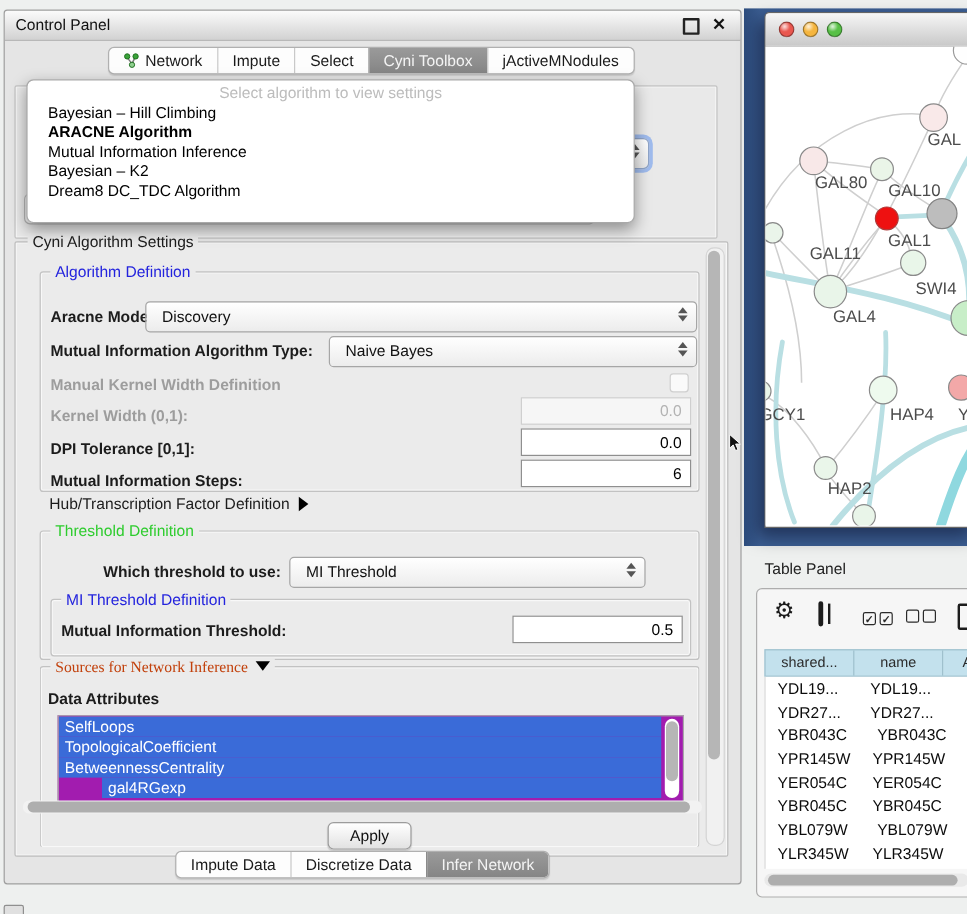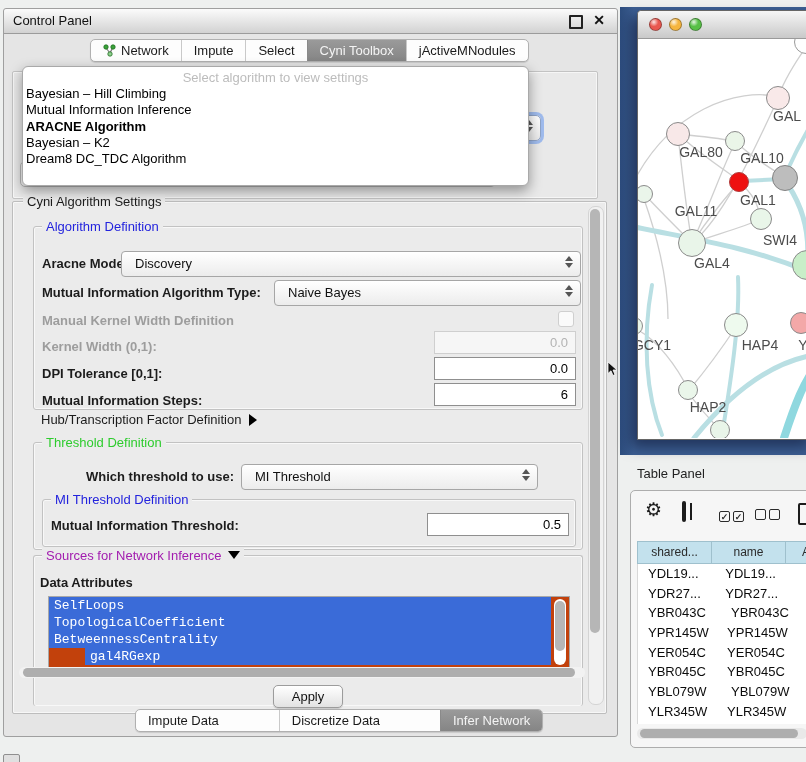--- a/index.html
+++ b/index.html
@@ -23,21 +23,21 @@
   .seg{display:flex;align-items:center;padding:0 12px;font-size:13px;color:#1a1a1a;
        border-left:1px solid #c9c9c9;white-space:nowrap;}
   .seg:first-child{border-left:none;}
   .seg.sel{background:linear-gradient(#9a9a9a,#858585);color:#f4f4f4;border-left-color:#8a8a8a;}
   .tabicon{margin-right:5px;display:inline-flex;}
 
   
   .popup{left:18px;top:57px;width:505px;height:116px;background:#fff;border:1px solid #a9a9a9;
          border-radius:6px;box-shadow:0 5px 13px rgba(0,0,0,.38);z-index:30;padding-top:2px;}
   .popup .hint{text-align:center;color:#bcbcbc;font-size:13px;height:17px;line-height:17px;}
-  .popup .item{font-size:13px;color:#000;height:16.3px;line-height:16.3px;padding-left:3px;}
+  .popup .item{font-size:13px;color:#000;height:16.3px;line-height:16.3px;padding-left:17px;}
   .popup .item.bold{font-weight:bold;}
 
   
   .infbox{left:8px;top:62px;width:584px;height:126px;background:#e9e9e9;
           border:1px solid #c3c3c3;border-radius:2px;box-shadow:inset 0 0 0 1px #f6f6f6;}
   .algocombo{left:330px;top:106px;width:205px;height:24px;border-radius:5px;
              background:linear-gradient(#fff,#e9e9e9);border:1px solid #8fa4c8;
              box-shadow:0 0 0 3px rgba(98,150,240,.55);z-index:5;}
   .bgcombo{left:16px;top:152px;width:476px;height:26px;border-radius:5px;background:#f3f3f3;
            border:1px solid #b7b7b7;z-index:6;font-size:13px;color:#a7a7a7;line-height:26px;
@@ -58,21 +58,21 @@
   .stepper .up{border-bottom:5px solid #555;}
   .stepper .dn{border-top:5px solid #555;}
   .field{background:#fff;border:1px solid #8f8f8f;font-size:13px;color:#000;text-align:right;
          padding:0 7px;box-sizing:border-box;line-height:21px;}
   .field.dis{background:#f6f6f6;border-color:#cfcfcf;color:#b3b3b3;}
   .chk{width:14px;height:14px;border:1px solid #cfcfcf;border-radius:3px;background:#fafafa;}
   .tri-r{display:inline-block;width:0;height:0;border-top:6px solid transparent;border-bottom:6px solid transparent;
          border-left:8px solid #000;margin-left:8px;vertical-align:-2px;}
   .tri-d{display:inline-block;width:0;height:0;border-left:6px solid transparent;border-right:6px solid transparent;
          border-top:8px solid #000;margin-left:6px;vertical-align:1px;}
-  .attrlist{background:#c2410c;border:1px solid #a8a8a8;overflow:hidden;font-family:Liberation Mono, monospace;}
+  .attrlist{background:#a21caf;border:1px solid #a8a8a8;overflow:hidden;}
   .attrlist .li{height:17px;line-height:17px;font-size:13px;color:#fff;background:#3a6bd8;
                 padding-left:5px;margin-right:18px;}
   .vsb{background:#f1f1f1;border:1px solid #d4d4d4;border-radius:7px;}
   .vsb .thumb{position:absolute;left:1px;width:10px;background:#b6b6b6;border-radius:6px;}
   .hsb{background:#f2f2f2;border-radius:6px;}
   .hsb .thumb{position:absolute;top:1px;height:9px;background:#aeaeae;border-radius:5px;}
 
   .applybtn{left:269px;top:676px;width:68px;height:21px;border:1px solid #9c9c9c;border-radius:5px;
             background:linear-gradient(#ffffff,#e2e2e2);font-size:13px;color:#111;text-align:center;
             line-height:21px;box-shadow:0 1px 1px rgba(0,0,0,.15);}
@@ -161,22 +161,22 @@
         </span>
     </div>
     <div class="abs bgcombo">
       <span>gal-filtered sif default node</span>
     </div>
 
     <div class="abs popup">
       <div class="hint">Select algorithm to view settings</div>
       <div id="popup-items">
           <div class="item">Bayesian – Hill Climbing</div>
+          <div class="item bold">ARACNE Algorithm</div>
           <div class="item">Mutual Information Inference</div>
-          <div class="item bold">ARACNE Algorithm</div>
           <div class="item">Bayesian – K2</div>
           <div class="item">Dream8 DC_TDC Algorithm</div>
         </div>
     </div>
 
     <div class="abs spanel">
       <span class="gtitle" style="left:10px;color:#1c1c1c;">Cyni Algorithm Settings</span>
 
       <div class="groupbox" style="left:20px;top:24px;width:548px;height:182px;">
         <span class="gtitle" style="color:#2323dd;">Algorithm Definition</span>
@@ -237,21 +237,21 @@
         <div class="groupbox" style="left:8px;top:56px;width:532px;height:46px;">
           <span class="gtitle" style="color:#2323dd;">MI Threshold Definition</span>
           <span class="abs lblB" style="left:8px;top:18px;">Mutual Information Threshold:</span>
           <div class="abs field" style="left:384px;top:13px;width:142px;height:23px;">
             <span>0.5</span>
           </div>
         </div>
       </div>
 
       <div class="groupbox" style="left:20px;top:353px;width:548px;height:150px;border-bottom:none;">
-        <span class="gtitle" style="color:#a21caf;"><span>Sources for Network Inference</span><span class="tri-d"></span></span>
+        <span class="gtitle" style="color:#c2410c;font-family:Liberation Serif, serif;"><span>Sources for Network Inference</span><span class="tri-d"></span></span>
         <span class="abs lblB" style="left:6px;top:19px;">Data Attributes</span>
         <div class="abs attrlist" style="left:14px;top:40px;width:520px;height:72px;">
           <div id="attr-items">
               <div class="li" style="background: rgb(58, 107, 216);">SelfLoops</div>
               <div class="li" style="background: rgb(58, 107, 216);">TopologicalCoefficient</div>
               <div class="li" style="background: rgb(58, 107, 216);">BetweennessCentrality</div>
               <div class="li" style="background: rgb(58, 107, 216); margin-left: 36px;">gal4RGexp</div>
             </div>
           <div class="abs vsb" style="right:3px;top:2px;width:12px;height:66px;background:#fff;border:none;">
             <div class="thumb" style="top:2px;height:50px;left:1px;"></div>
@@ -264,21 +264,21 @@
       </div>
       <div class="abs hsb" style="left:6px;top:465px;width:566px;height:11px;">
         <div class="thumb" style="left:4px;width:552px;"></div>
       </div>
     </div>
 
     <div class="abs applybtn">
       <span>Apply</span>
     </div>
 
-    <div class="abs segbar" style="left:131px;top:700px;gap:48px;">
+    <div class="abs segbar" style="left:142px;top:700px;">
         <div class="seg">
           <span>Impute Data</span>
         </div>
         <div class="seg">
           <span>Discretize Data</span>
         </div>
         <div class="seg sel">
           <span>Infer Network</span>
         </div>
       </div>

